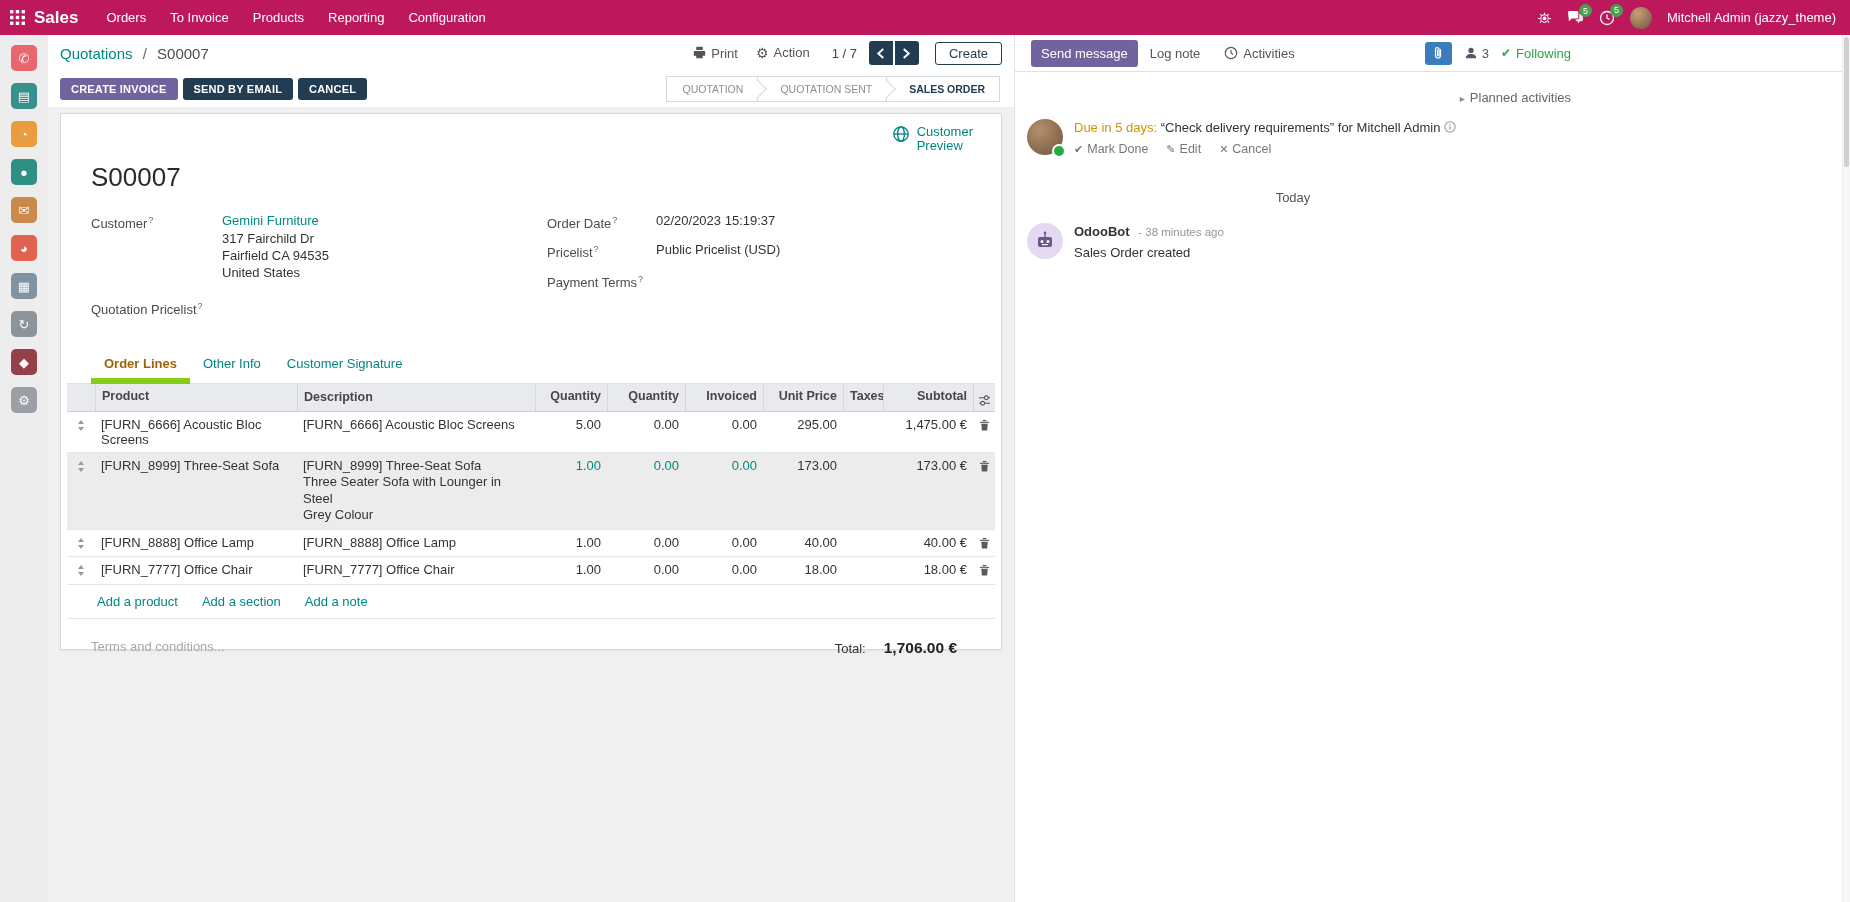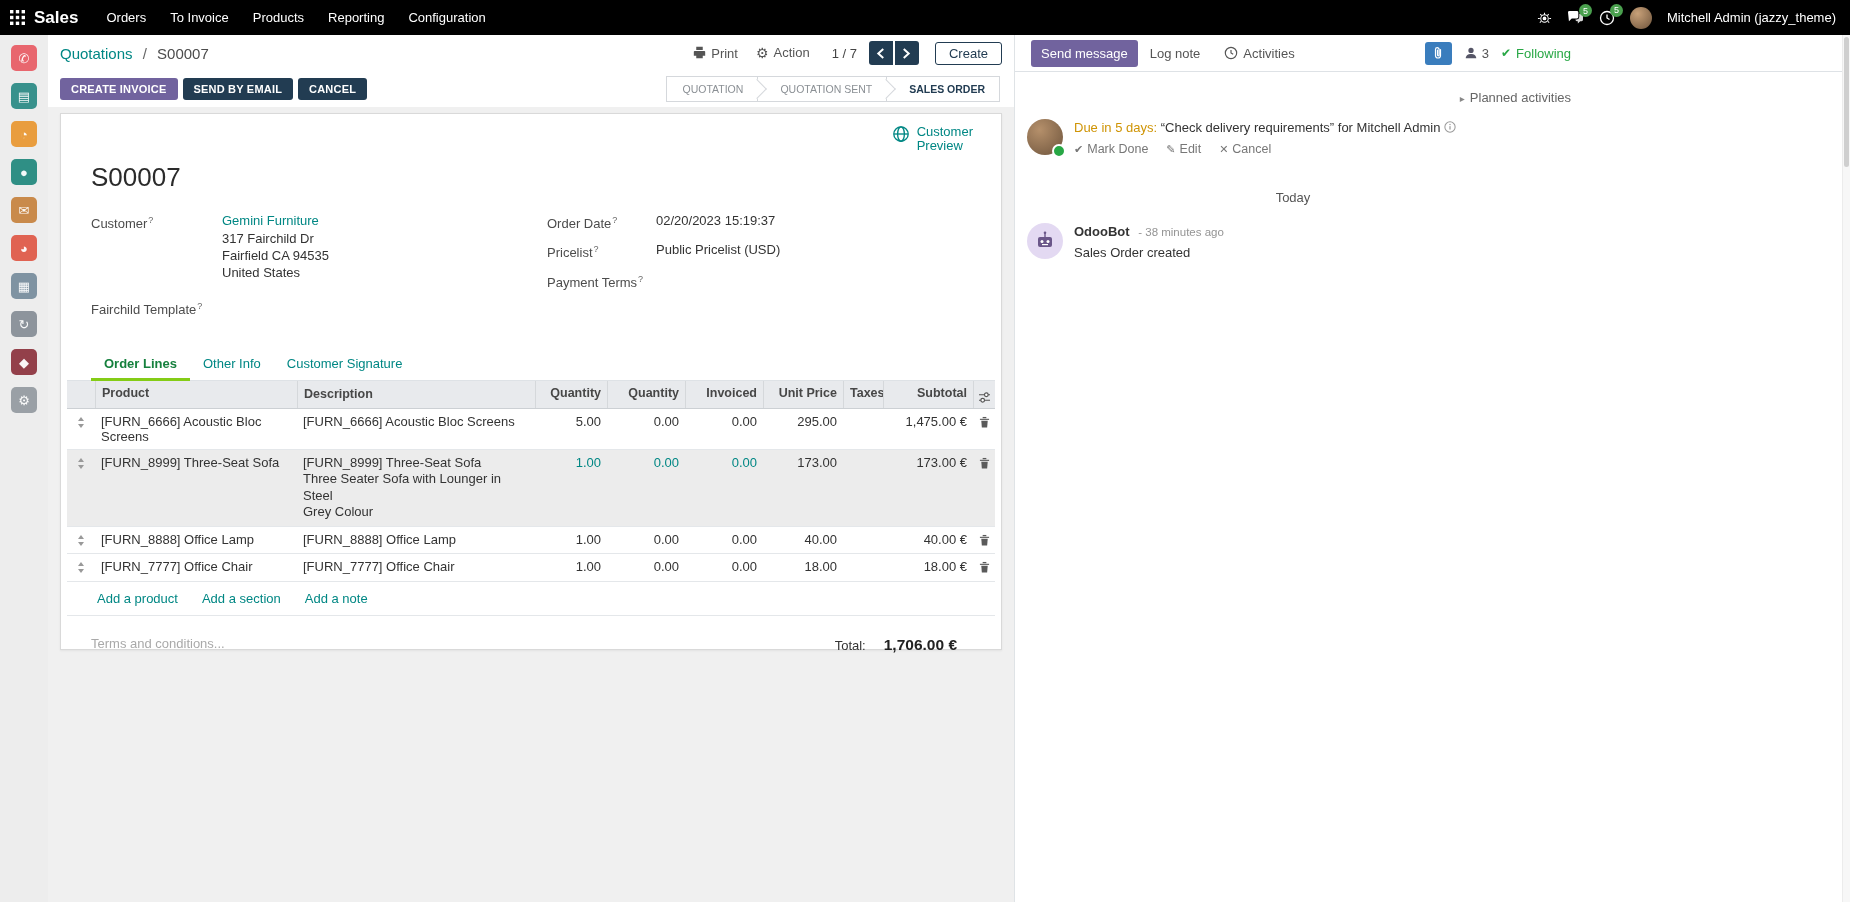--- a/index.html
+++ b/index.html
@@ -2,21 +2,21 @@
 <html><head>
 <meta charset="utf-8">
 <style>
   * { box-sizing: border-box; margin: 0; padding: 0; }
   body {
     width: 1850px; height: 902px; overflow: hidden;
     font-family: "Liberation Sans", sans-serif; font-size: 13px; color: #333;
     background: #fff;
   }
   
-  .navbar { height: 35px; background: #000000; color: #fff; display: flex; align-items: center; padding: 4px 10px; }
+  .navbar { height: 35px; background: #be185d; color: #fff; display: flex; align-items: center; padding: 4px 10px; }
   .apps-grid { margin-right: 9px; display: flex; align-items: center; cursor: pointer; }
   .brand { font-size: 17px; font-weight: 700; margin-right: 16px; cursor: pointer; }
   .nav-item { padding: 0 12px; line-height: 35px; font-size: 13px; cursor: pointer; }
   .nav-right { margin-left: auto; display: flex; align-items: center; gap: 15px; padding-right: 4px; }
   .nav-ic { position: relative; display: flex; align-items: center; cursor: pointer; }
   .badge { position: absolute; top: -6px; right: -8px; background: #4aa04e; color: #fff; font-size: 9px;
            min-width: 13px; height: 13px; border-radius: 8px; display: flex; align-items: center; justify-content: center; padding: 0 3px; }
   .avatar { width: 22px; height: 22px; border-radius: 50%; background: radial-gradient(circle at 35% 30%, #c7a078, #6e543c); flex-shrink: 0; }
   .user-name { font-size: 13px; cursor: pointer; }
 
@@ -74,21 +74,21 @@
   .fcol.right .flabel { width: 109px; }
   sup.q { color: #666; font-size: 9px; margin-left: 1px; }
   .fvalue { color: #333; }
   .link-val { color: #008784; cursor: pointer; }
   .addr div { line-height: 17px; color: #333; }
   .tmpl-row { margin-top: 16px; }
 
   
   .tabs { display: flex; border-bottom: 1px solid #dee2e6; margin: 22px -24px 0; padding-left: 24px; }
   .tab { padding: 8px 13px 7px; font-size: 13px; position: relative; cursor: pointer; }
-  .tab.active { color: #15803d; font-weight: 700; border-bottom: 3px solid #84cc16; margin-bottom: -1px; cursor: default; }
+  .tab.active { color: #a16207; font-weight: 700; border-bottom: 6px solid #84cc16; margin-bottom: -1px; cursor: default; }
   .tab:not(.active) { color: #008784; }
 
   
   .olist { margin: 0 -24px; font-size: 13px; }
   .lrow { display: flex; border-bottom: 1px solid #e4e7ea; background: #fff; }
   .lrow.selected { background: #ececec; }
   .lhead { background: #e8eaed; border-bottom: 1px solid #ccd0d4; color: #474747; font-weight: 700; font-size: 12.5px; }
   .c { padding: 5px 6px; }
   .lhead .c + .c { border-left: 1px solid #d5d8db; }
   .c-handle { width: 28px; display: flex; align-items: flex-start; justify-content: center; padding-top: 8px; cursor: grab; }
@@ -293,21 +293,21 @@
               <span class="fvalue">
                 <span class="link-val">Gemini Furniture</span>
                 <span class="addr">
                   <div>317 Fairchild Dr</div>
                   <div>Fairfield CA 94535</div>
                   <div>United States</div>
                 </span>
               </span>
             </div>
             <div class="frow tmpl-row">
-              <span class="flabel"><span>Fairchild Template</span><sup class="q">?</sup></span>
+              <span class="flabel"><span>Quotation Pricelist</span><sup class="q">?</sup></span>
               <span class="fvalue"></span>
             </div>
           </div>
           <div class="fcol right">
             <div class="frow">
               <span class="flabel"><span>Order Date</span><sup class="q">?</sup></span>
               <span class="fvalue">02/20/2023 15:19:37</span>
             </div>
             <div class="frow">
               <span class="flabel"><span>Pricelist</span><sup class="q">?</sup></span>

